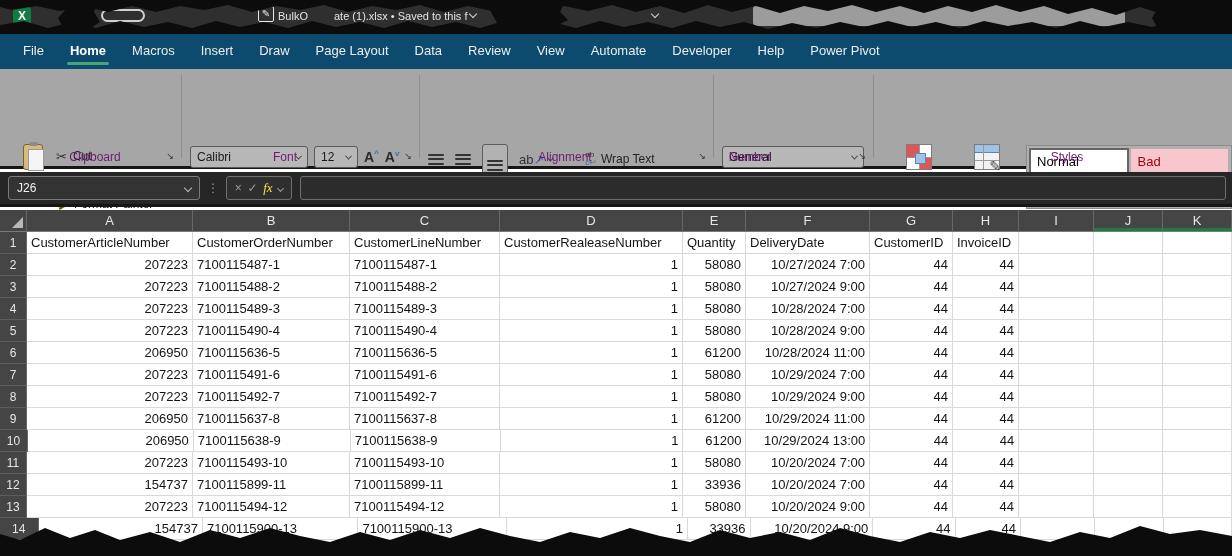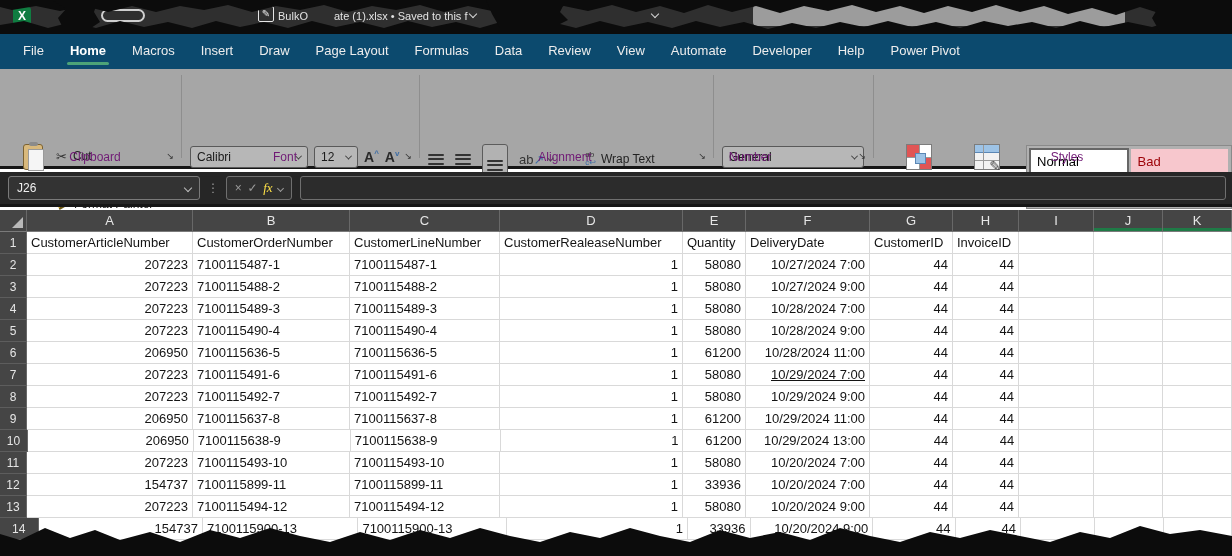--- a/index.html
+++ b/index.html
@@ -164,21 +164,20 @@
     </svg>
   </div>
 
   <div id="tabsrow" class="abs">
       <div class="tab">File</div>
       <div class="tab active">Home</div>
       <div class="tab">Macros</div>
       <div class="tab">Insert</div>
       <div class="tab">Draw</div>
       <div class="tab">Page Layout</div>
-      <div class="tab">Formulas</div>
       <div class="tab">Data</div>
       <div class="tab">Review</div>
       <div class="tab">View</div>
       <div class="tab">Automate</div>
       <div class="tab">Developer</div>
       <div class="tab">Help</div>
       <div class="tab">Power Pivot</div>
     </div>
 
   <div id="ribbon" class="abs">
@@ -482,21 +481,21 @@
         <div class="cell" style="width: 69px; text-align: left;"></div>
         <div class="cell" style="width: 69px; text-align: left;"></div>
       </div>
       <div class="grow">
         <div class="rh" style="width: 27px;">7</div>
         <div class="cell" style="width: 166px; text-align: right;">207223</div>
         <div class="cell" style="width: 157px; text-align: left;">7100115491-6</div>
         <div class="cell" style="width: 150px; text-align: left;">7100115491-6</div>
         <div class="cell" style="width: 183px; text-align: right;">1</div>
         <div class="cell" style="width: 63px; text-align: right;">58080</div>
-        <div class="cell" style="width: 124px; text-align: right; text-decoration: underline;">10/29/2024 7:00</div>
+        <div class="cell" style="width: 124px; text-align: right;">10/29/2024 7:00</div>
         <div class="cell" style="width: 83px; text-align: right;">44</div>
         <div class="cell" style="width: 66px; text-align: right;">44</div>
         <div class="cell" style="width: 75px; text-align: left;"></div>
         <div class="cell" style="width: 69px; text-align: left;"></div>
         <div class="cell" style="width: 69px; text-align: left;"></div>
       </div>
       <div class="grow">
         <div class="rh" style="width: 27px;">8</div>
         <div class="cell" style="width: 166px; text-align: right;">207223</div>
         <div class="cell" style="width: 157px; text-align: left;">7100115492-7</div>

